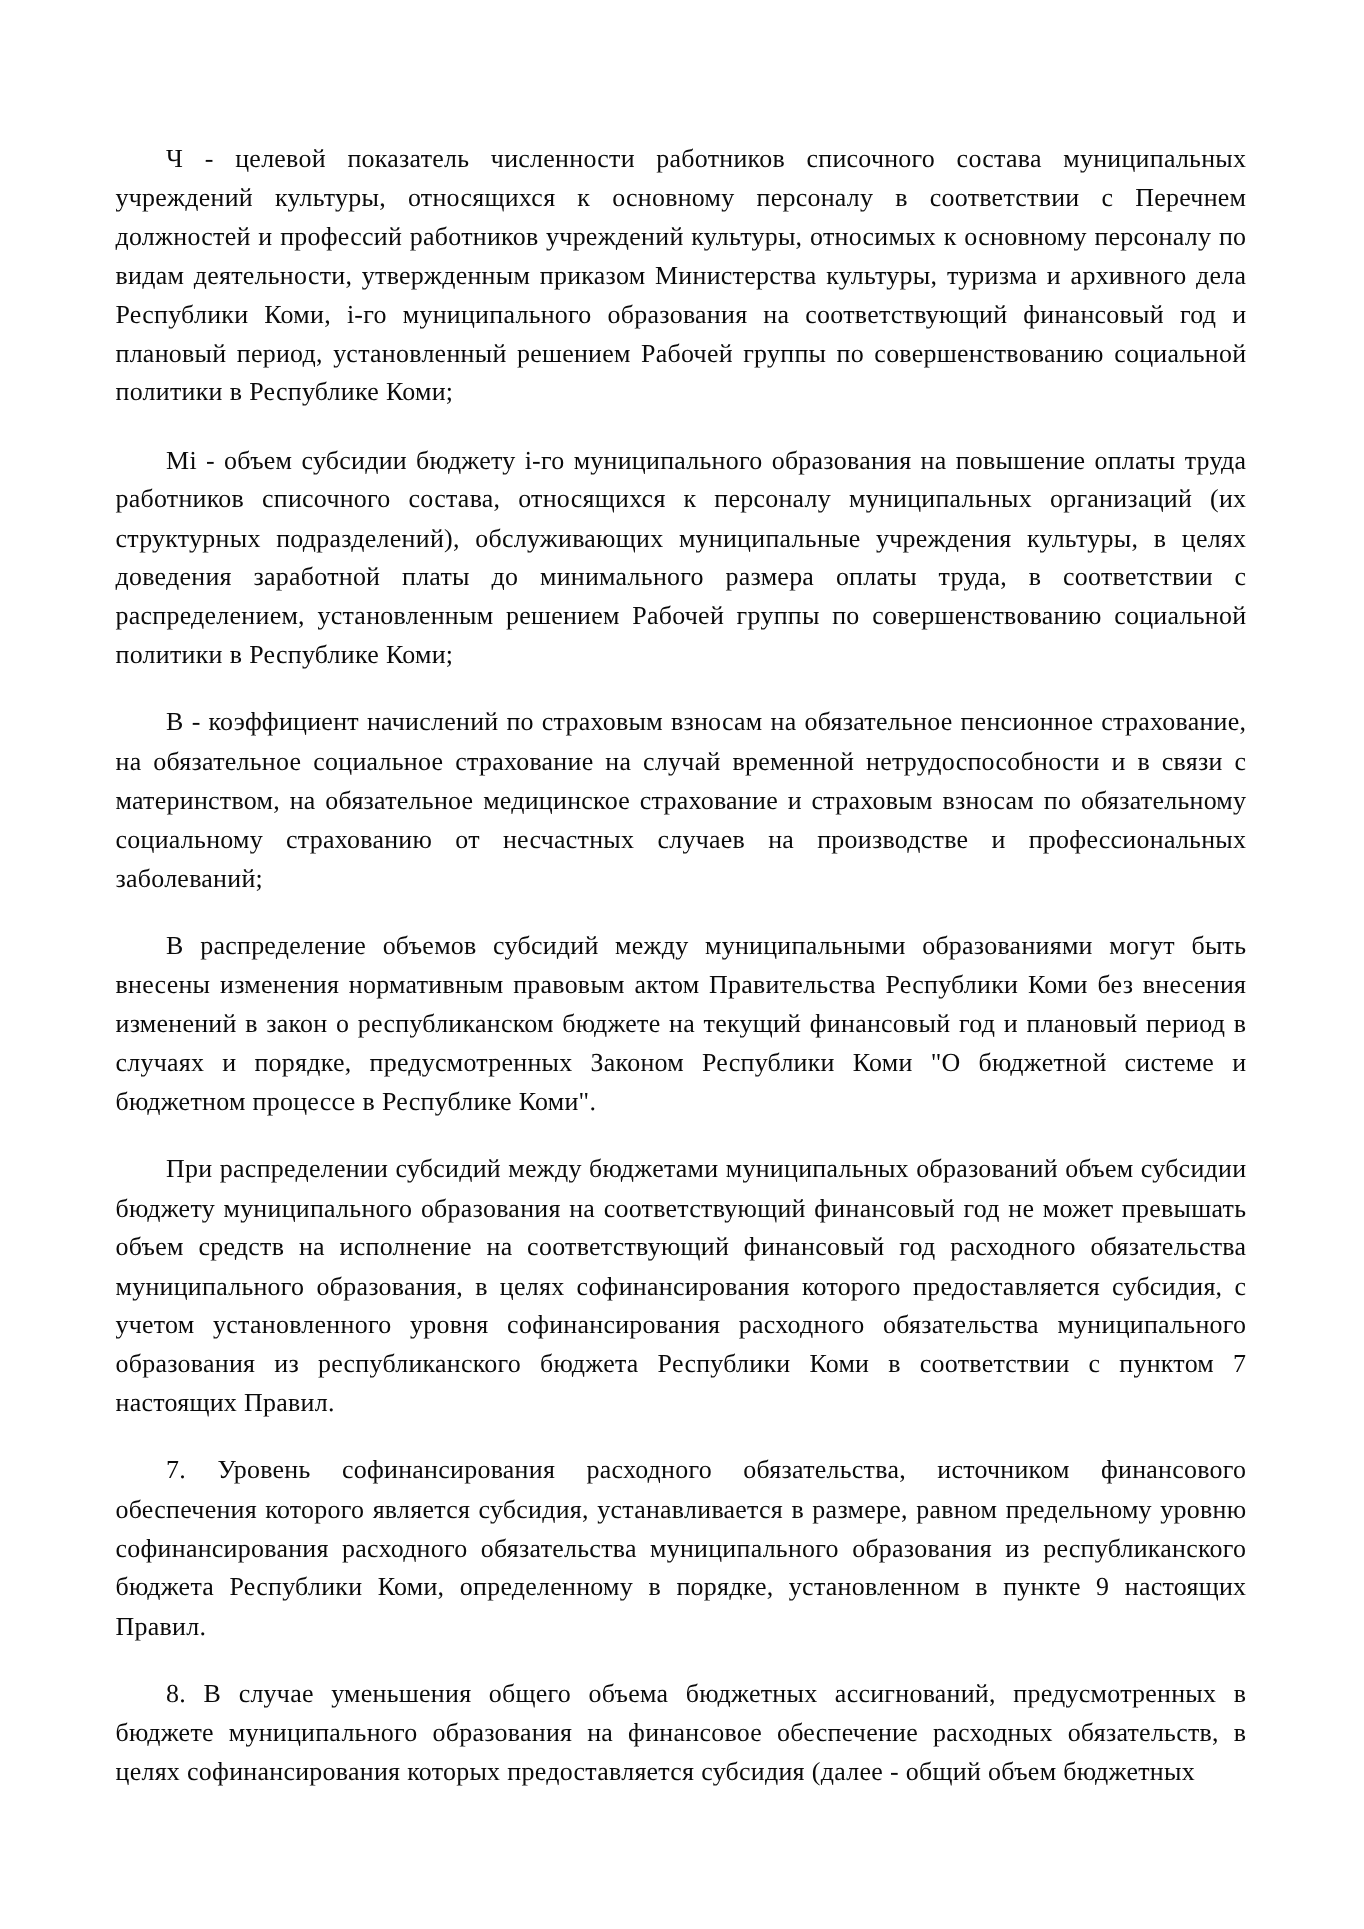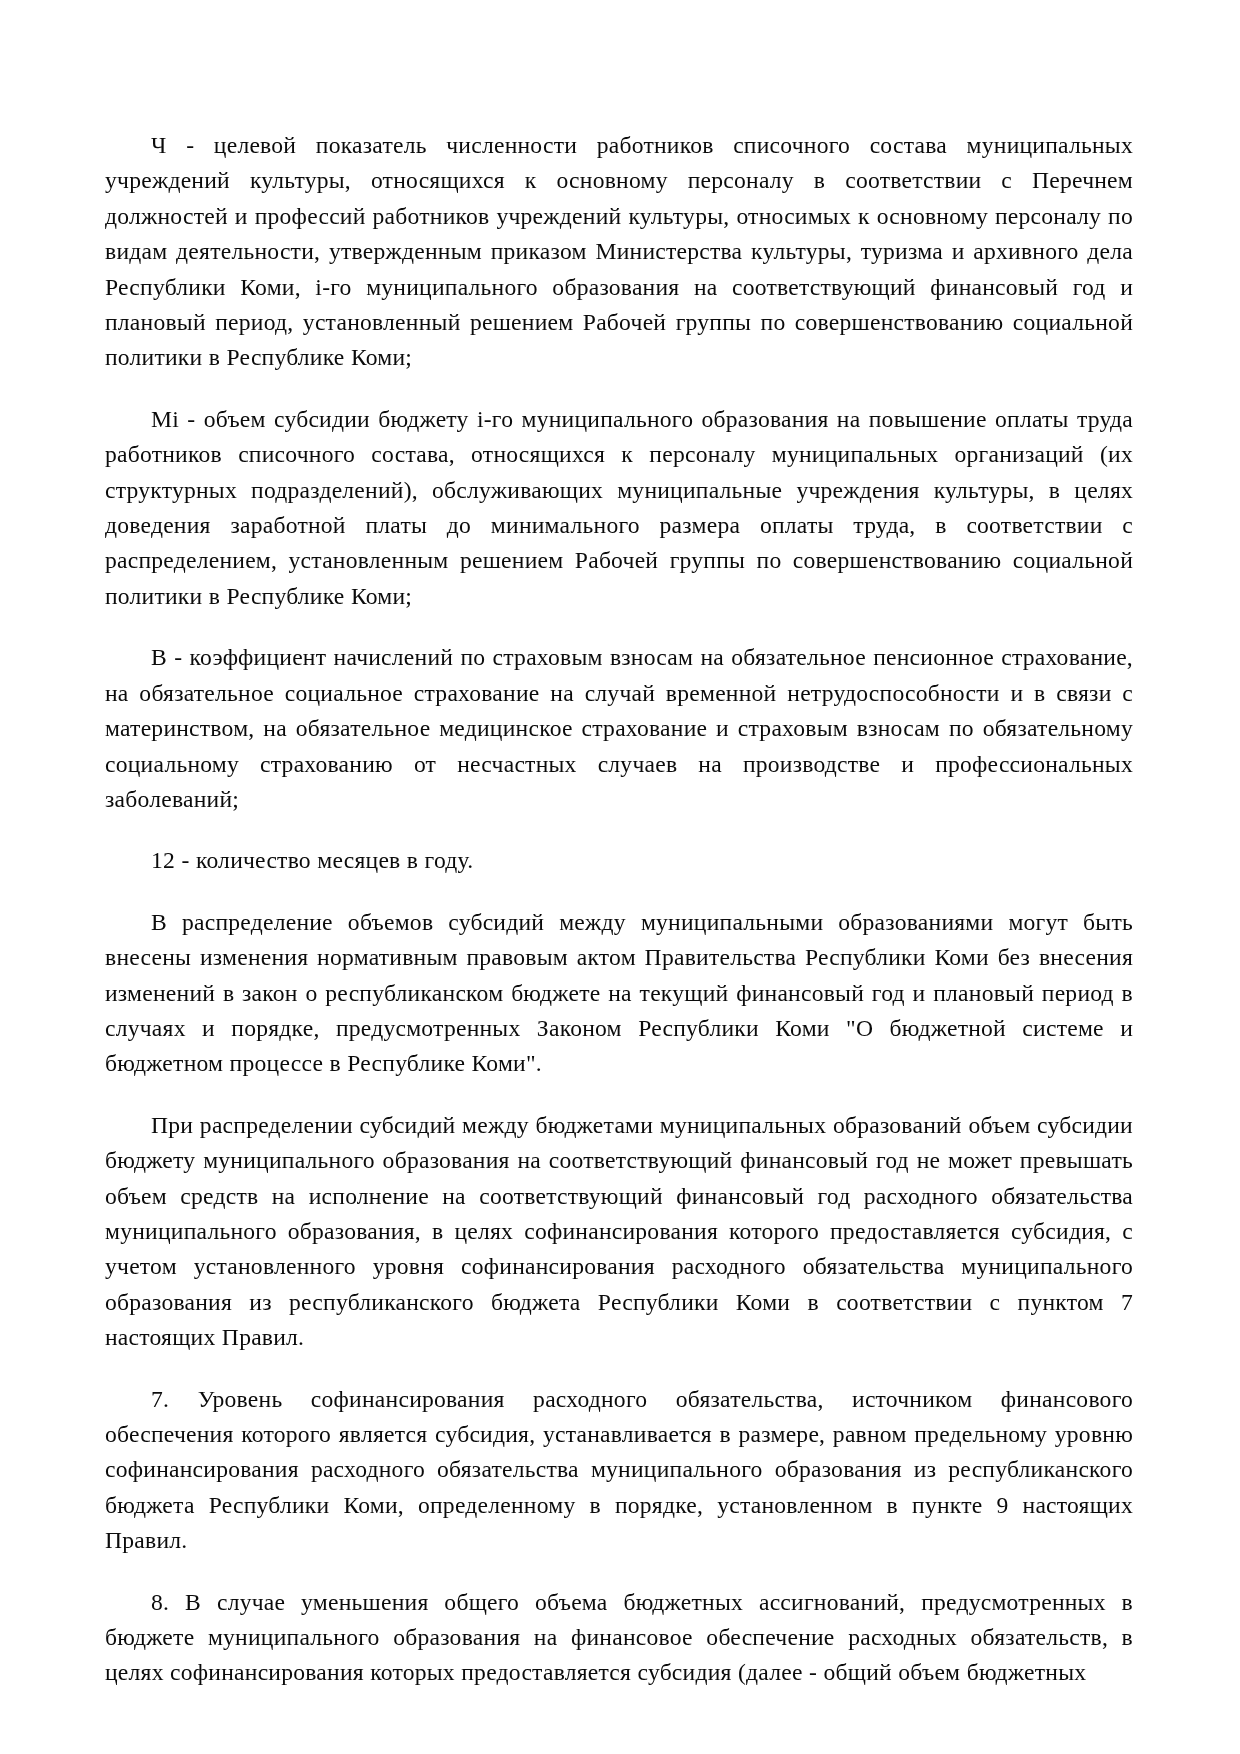--- a/index.html
+++ b/index.html
@@ -50,21 +50,20 @@
 <div class="page">
   <div class="doc-body">
 
     <p class="para">Ч - целевой показатель численности работников списочного состава муниципальных учреждений культуры, относящихся к основному персоналу в соответствии с Перечнем должностей и профессий работников учреждений культуры, относимых к основному персоналу по видам деятельности, утвержденным приказом Министерства культуры, туризма и архивного дела Республики Коми, i-го муниципального образования на соответствующий финансовый год и плановый период, установленный решением Рабочей группы по совершенствованию социальной политики в Республике Коми;</p>
 
     <p class="para">Mi - объем субсидии бюджету i-го муниципального образования на повышение оплаты труда работников списочного состава, относящихся к персоналу муниципальных организаций (их структурных подразделений), обслуживающих муниципальные учреждения культуры, в целях доведения заработной платы до минимального размера оплаты труда, в соответствии с распределением, установленным решением Рабочей группы по совершенствованию социальной политики в Республике Коми;</p>
 
     <p class="para">В - коэффициент начислений по страховым взносам на обязательное пенсионное страхование, на обязательное социальное страхование на случай временной нетрудоспособности и в связи с материнством, на обязательное медицинское страхование и страховым взносам по обязательному социальному страхованию от несчастных случаев на производстве и профессиональных заболеваний;</p>
 
 
-    <p class="para">12 - количество месяцев в году.</p>
 
 
     <p class="para">В распределение объемов субсидий между муниципальными образованиями могут быть внесены изменения нормативным правовым актом Правительства Республики Коми без внесения изменений в закон о республиканском бюджете на текущий финансовый год и плановый период в случаях и порядке, предусмотренных Законом Республики Коми "О бюджетной системе и бюджетном процессе в Республике Коми".</p>
 
     <p class="para">При распределении субсидий между бюджетами муниципальных образований объем субсидии бюджету муниципального образования на соответствующий финансовый год не может превышать объем средств на исполнение на соответствующий финансовый год расходного обязательства муниципального образования, в целях софинансирования которого предоставляется субсидия, с учетом установленного уровня софинансирования расходного обязательства муниципального образования из республиканского бюджета Республики Коми в соответствии с пунктом 7 настоящих Правил.</p>
 
     <p class="para">7. Уровень софинансирования расходного обязательства, источником финансового обеспечения которого является субсидия, устанавливается в размере, равном предельному уровню софинансирования расходного обязательства муниципального образования из республиканского бюджета Республики Коми, определенному в порядке, установленном в пункте 9 настоящих Правил.</p>
 
     <p class="para">8. В случае уменьшения общего объема бюджетных ассигнований, предусмотренных в бюджете муниципального образования на финансовое обеспечение расходных обязательств, в целях софинансирования которых предоставляется субсидия (далее - общий объем бюджетных</p>
 

